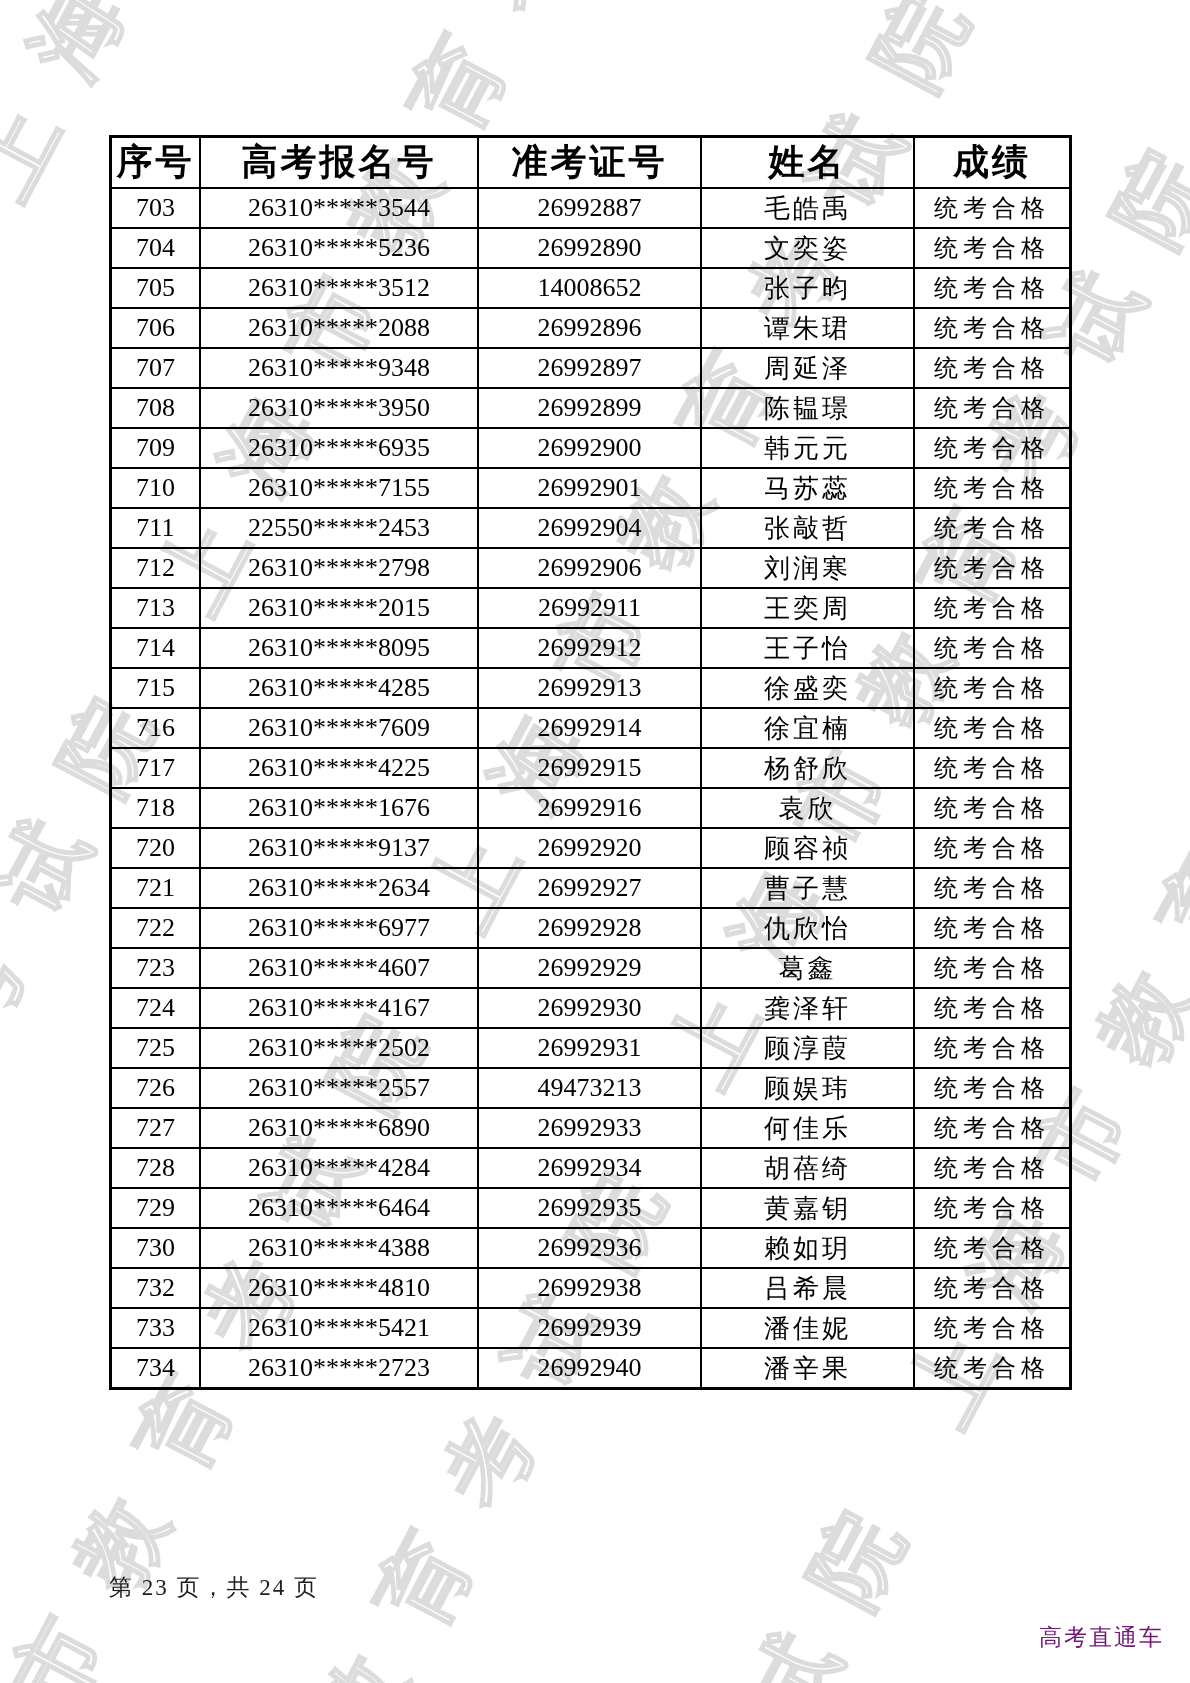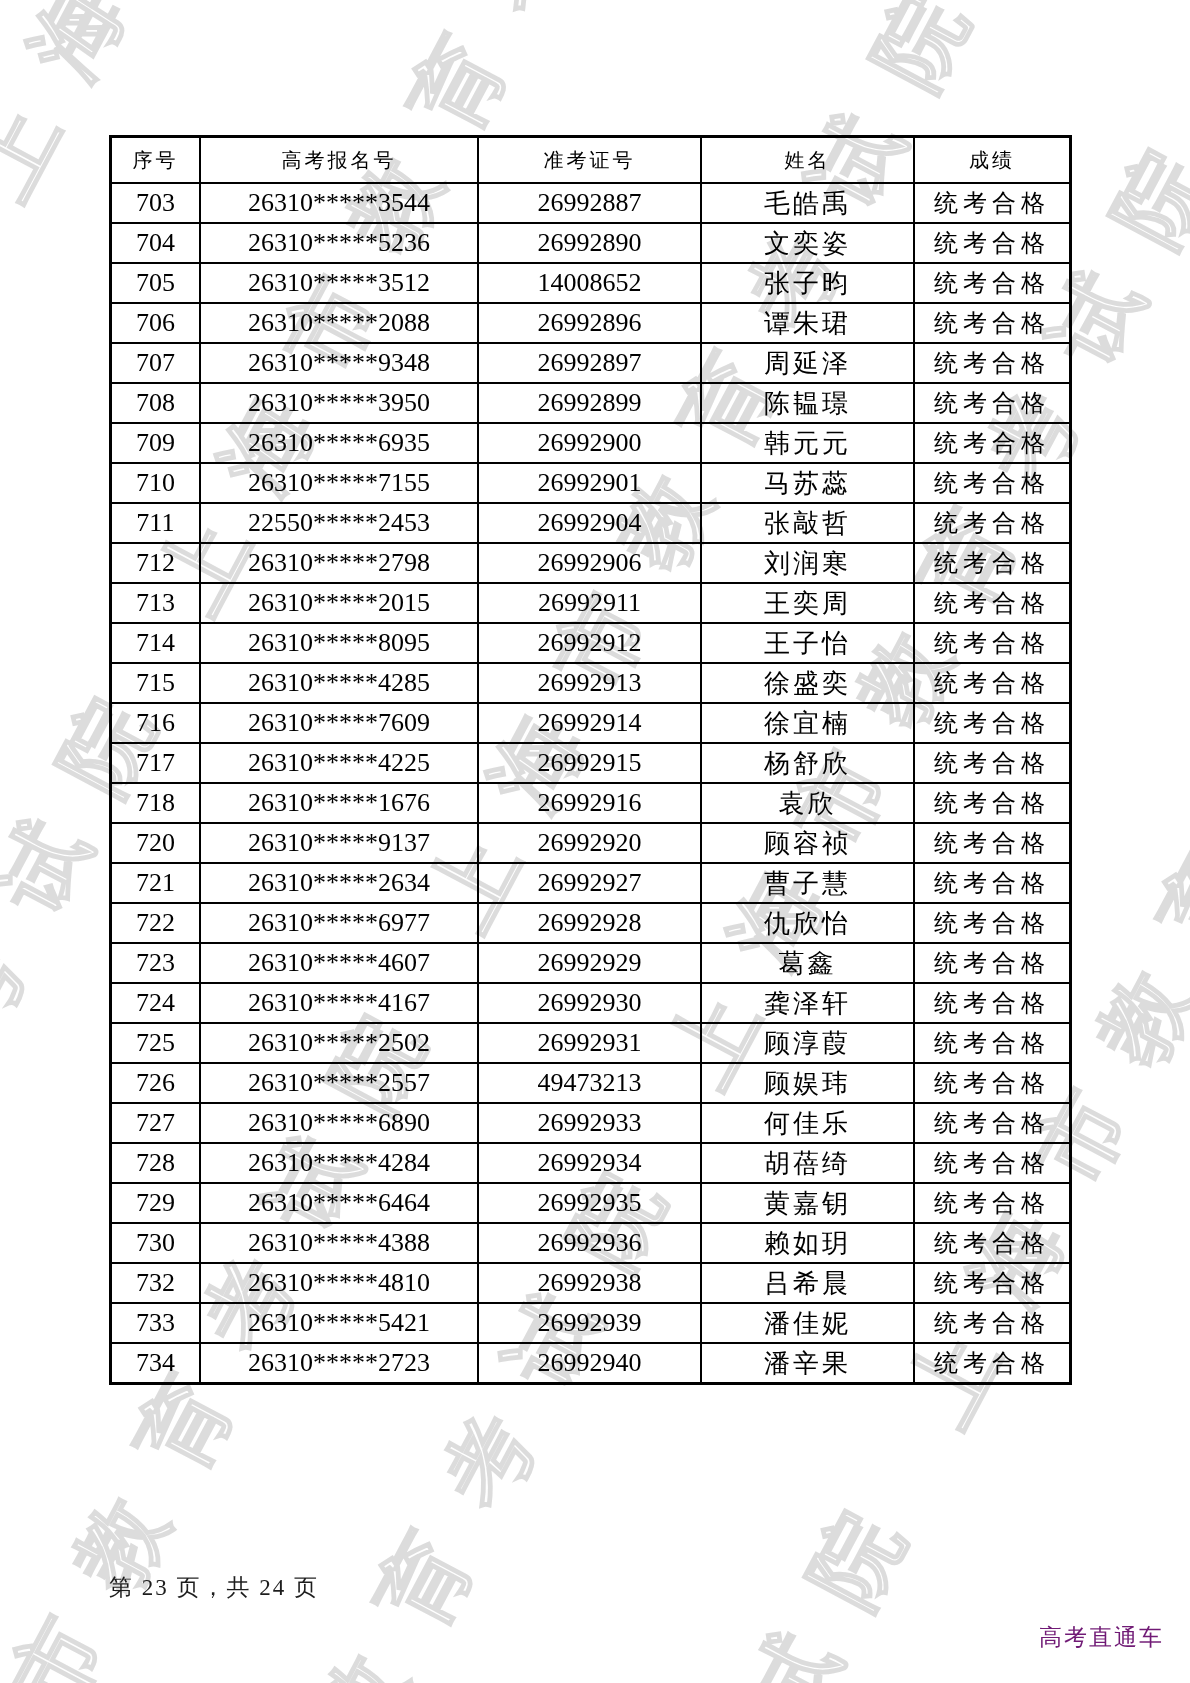--- a/index.html
+++ b/index.html
@@ -51,22 +51,22 @@
     border: 2px solid #000000;
     text-align: center;
     vertical-align: middle;
     color: #000000;
     padding: 0;
     overflow: hidden;
   }
   table.results { border: 3px solid #000000; }
   table.results thead th {
     height: 44px;
-    font-size: 20px;
-    font-weight: normal;
+    font-size: 36px;
+    font-weight: bold;
     letter-spacing: 3px;
   }
   table.results tbody td {
     height: 38px;
     font-size: 26px;
   }
   table.results tbody td:nth-child(4) { letter-spacing: 3px; }
   table.results tbody td:nth-child(5) { font-size: 24px; letter-spacing: 5px; }
   
   .footer {

